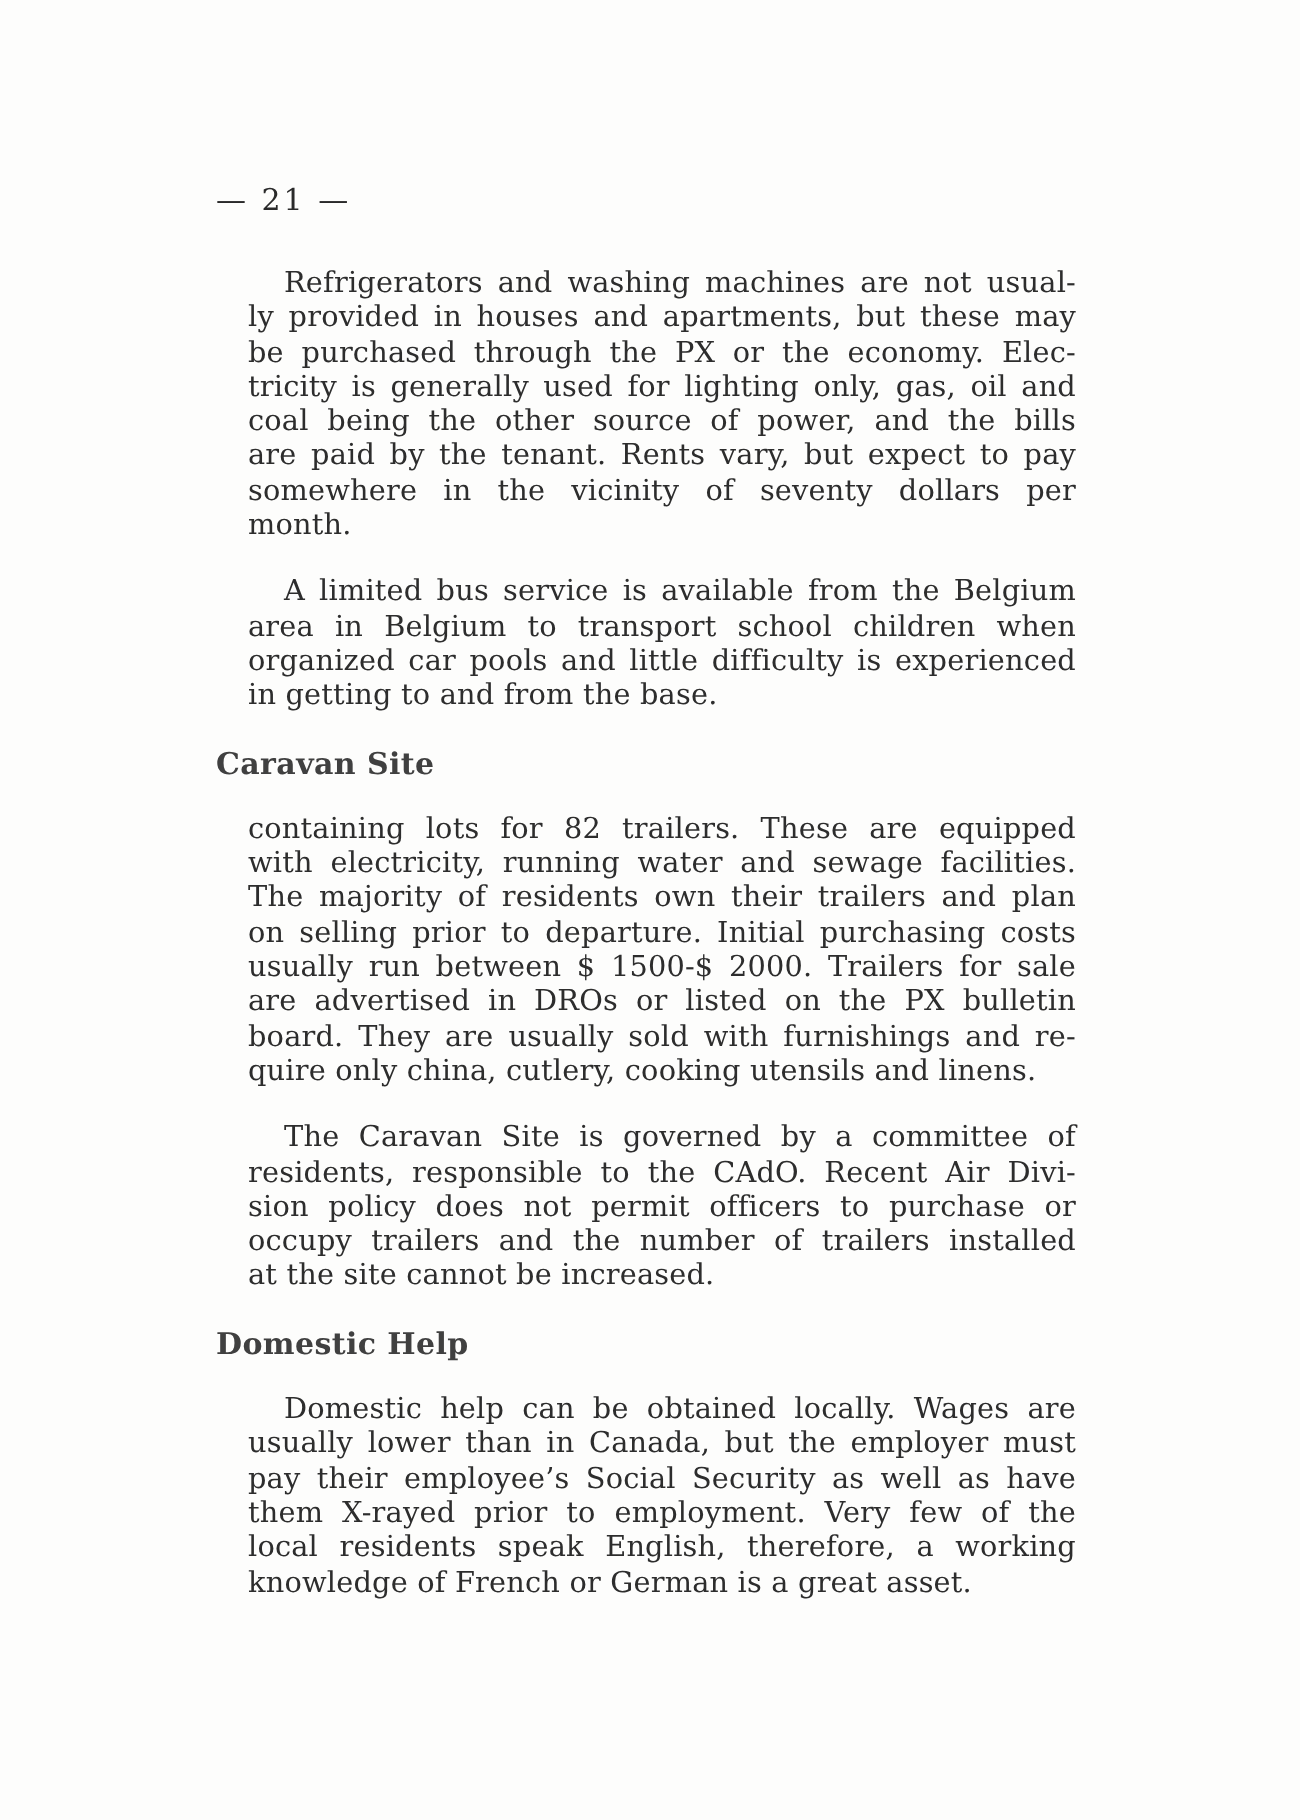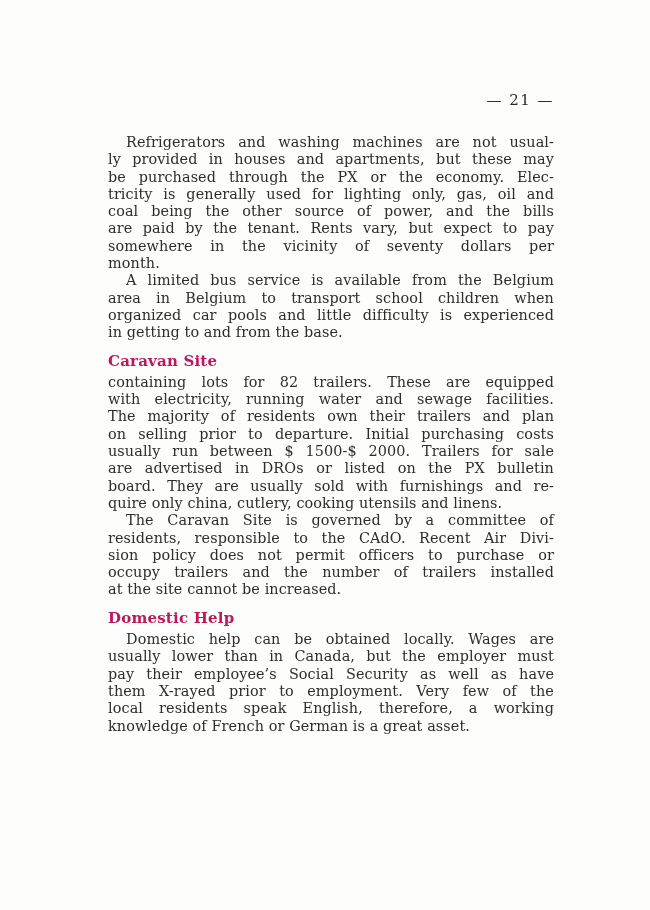--- a/index.html
+++ b/index.html
@@ -10,45 +10,45 @@
     color: #2d2d2d;
     overflow: hidden;
   }
   .page {
     box-sizing: border-box;
     width: 650px; height: 910px;
     padding: 92px 0 0 108px;
   }
   .column { width: 446px; }
   .page-number {
-    text-align: right;
+    text-align: left;
     font-size: 15px;
     line-height: 17px;
     letter-spacing: 1.5px;
     margin-bottom: 25px;
     color: #2a2a2a;
   }
-  .para { margin: 0; }
+  .para { margin: 16px; }
   .ln {
     font-size: 14.4px;
     line-height: 17.3px;
     letter-spacing: 0.1px;
     text-align: justify;
     text-align-last: justify;
     -moz-text-align-last: justify;
   }
   .ln.last { text-align-last: left; -moz-text-align-last: left; }
   .ln.indent { padding-left: 18px; }
   .heading {
     font-size: 15px;
     font-weight: bold;
     line-height: 17.3px;
     margin: 11px 0 4px 0;
     letter-spacing: 0.2px;
-    color: #be185d;
+    color: #404040;
   }
 </style>
 </head>
 <body>
 
 <div class="page">
   <div class="column">
 
     <div class="page-number">— 21 —</div>
 

